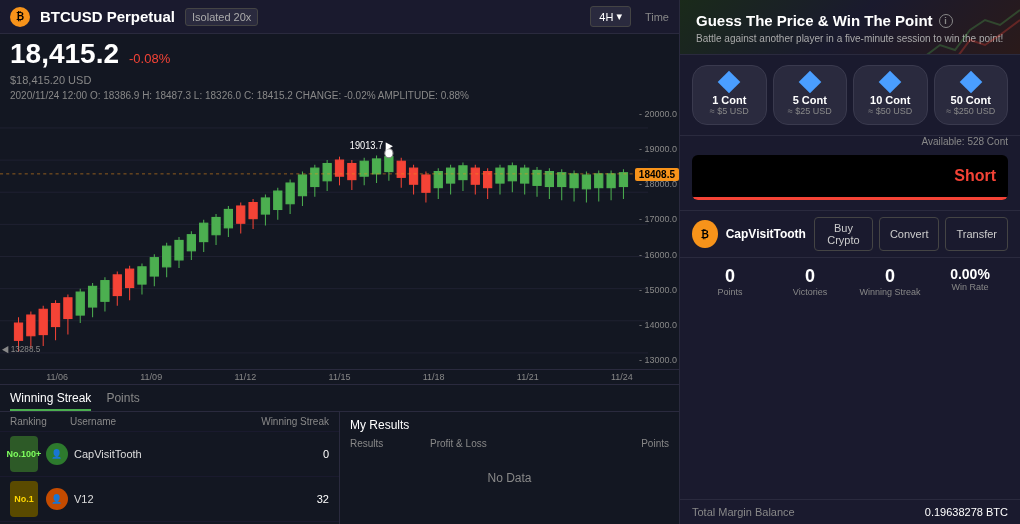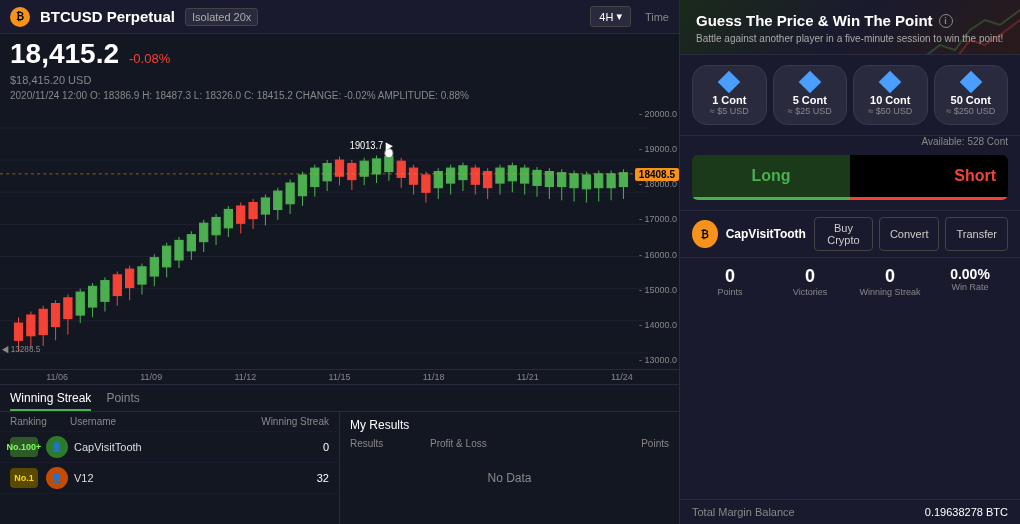--- a/index.html
+++ b/index.html
@@ -193,21 +193,21 @@
     .lb-col-streak { width: 80px; text-align: right; }
 
     .lb-row {
       display: flex;
       align-items: center;
       padding: 4px 10px;
       border-bottom: 1px solid #1a1a2e;
     }
 
     .rank-badge {
-      width: 28px; height: 20px;
+      width: 28px; height: 36px;
       border-radius: 4px;
       display: flex; align-items: center; justify-content: center;
       font-size: 9px; font-weight: bold;
       margin-right: 8px;
     }
 
     .rank-green { background: #2d5a27; color: #7eff5e; }
     .rank-gold { background: #5a4a00; color: #ffd700; }
 
     .user-avatar {
@@ -754,21 +754,20 @@
     <div class="bet-card">
       <div class="bet-diamond"></div>
       <div class="bet-amount">50 Cont</div>
       <div class="bet-usd">≈ $250 USD</div>
     </div>
   </div>
 
   <div class="available-row">Available: 528 Cont</div>
 
   <div class="long-short">
-    <button class="long-btn">Long</button>
     <button class="short-btn">Short</button>
   </div>
 
   <div class="user-row">
     <div class="user-logo">₿</div>
     <span class="username-text">CapVisitTooth</span>
     <div class="action-btns">
       <button class="action-btn">Buy Crypto</button>
       <button class="action-btn">Convert</button>
       <button class="action-btn">Transfer</button>

